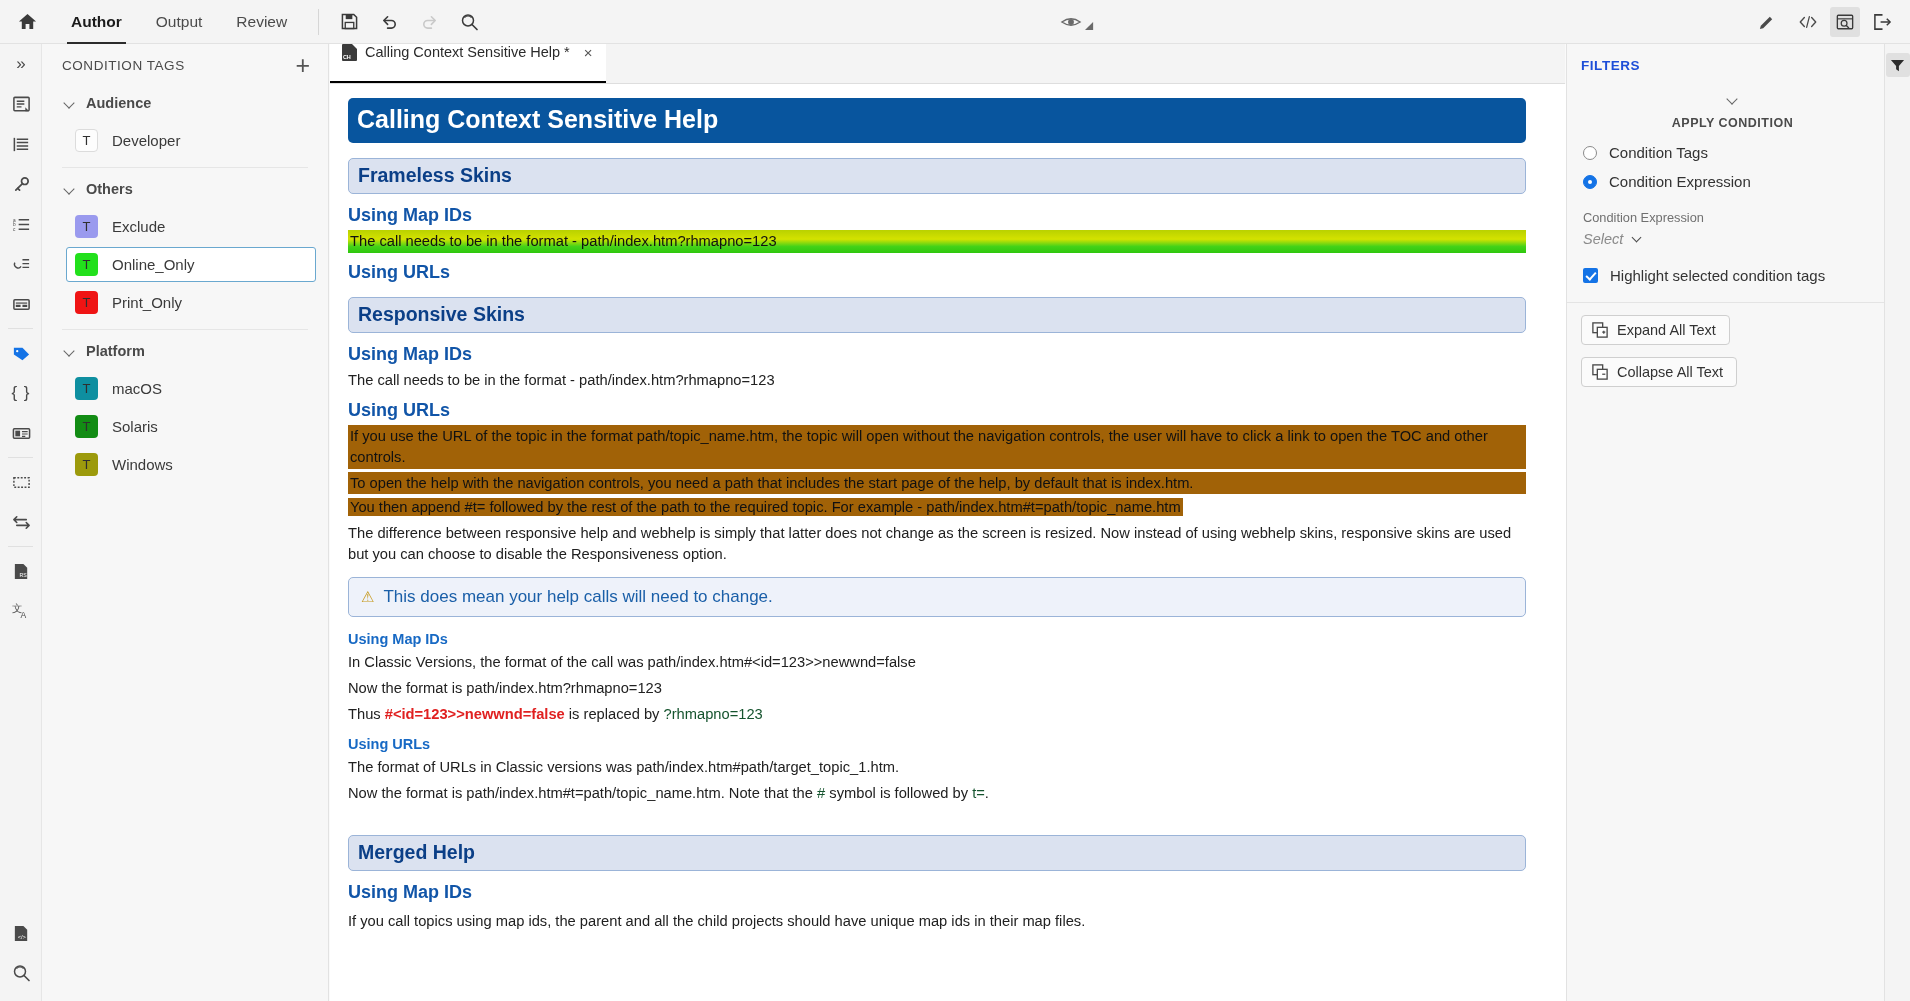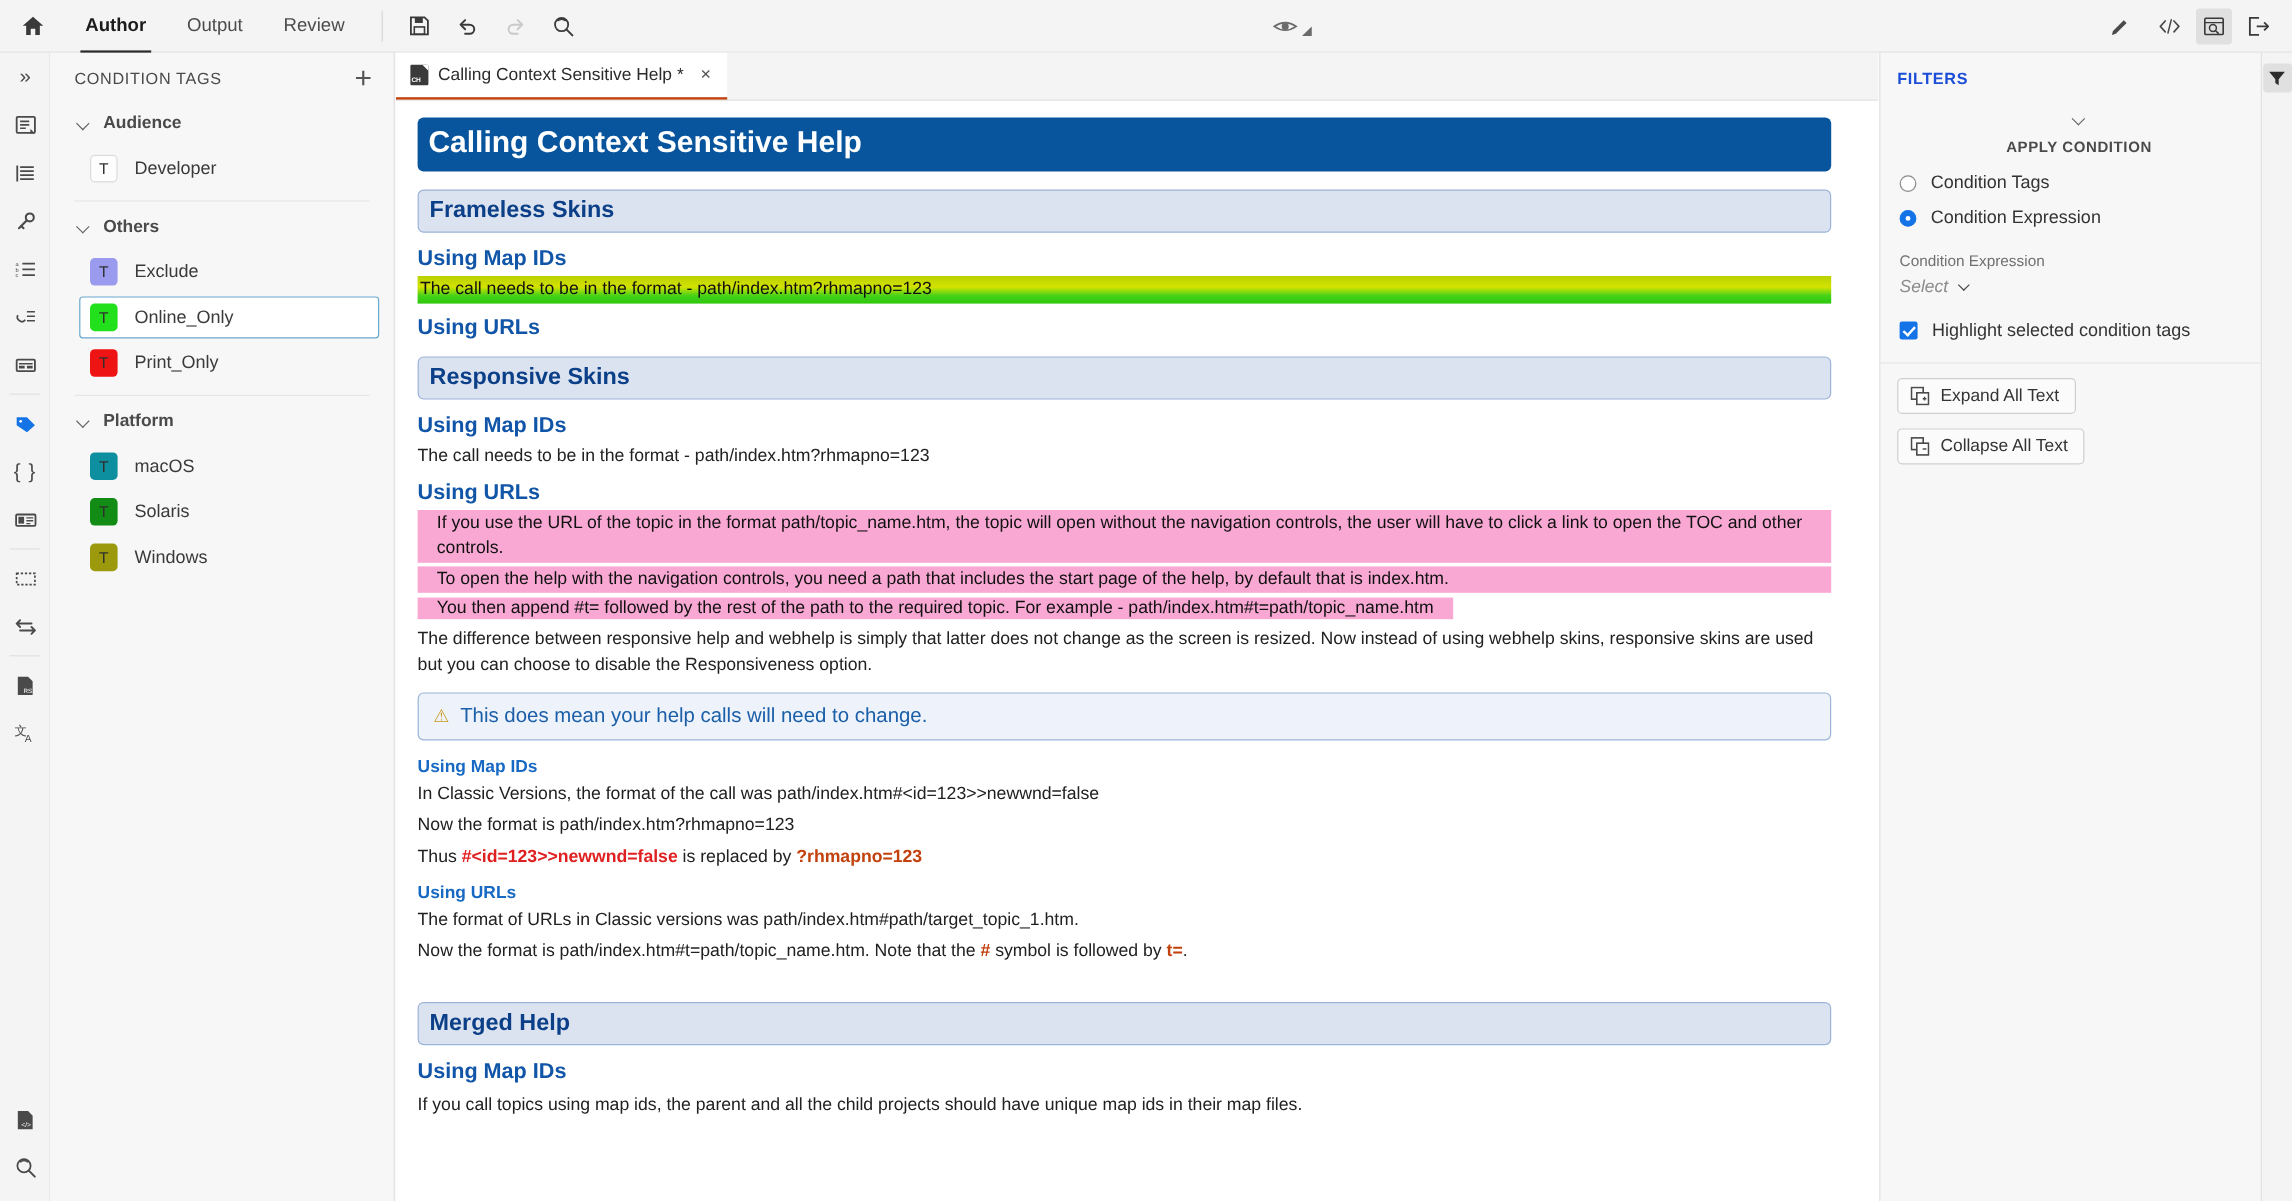--- a/index.html
+++ b/index.html
@@ -107,23 +107,23 @@
   
   .editor {
     position: absolute; top: 44px; left: 330px; width: 1235px; height: 957px;
     background: #fff;
   }
   .tabstrip {
     height: 40px; background: #f4f4f4; border-bottom: 1px solid #dedede;
     display: flex; align-items: flex-end;
   }
   .doc-tab {
-    display: flex; align-items: center; gap: 8px;
+    display: flex; gap: 8px;
     height: 39px; padding: 0 12px 0 12px;
-    background: #fff; border-bottom: 2px solid #c2410c;
+    background: #fff; border-bottom: 2px solid #000000;
     font-size: 14.5px; color: #2b2b2b;
   }
   .tab-close { color: #555; font-size: 15px; padding: 0 2px 0 6px; cursor: pointer; }
   .doc-icon {
     width: 15px; height: 17px; background: #3a3a3a; position: relative; flex: none;
     border-radius: 1px;
   }
   .doc-icon::after {
     content: "CH"; position: absolute; bottom: 1px; left: 1px;
     font-size: 5.5px; color: #fff; font-weight: 700; letter-spacing: -.3px;
@@ -156,32 +156,32 @@
   .h4 {
     color: #1769c4; font-size: 14.5px; font-weight: 700; margin: 11px 0 3px 0;
   }
   p.body { font-size: 14.7px; line-height: 1.42; margin: 5px 0; color: #212121; }
   .hl-green {
     background: linear-gradient(to bottom, #b9d100 0%, #d4e200 40%, #43d219 72%, #2ec70d 100%);
     color: #111; display: block; padding: 1px 2px; margin: 2px 0;
     font-size: 14.7px; line-height: 1.42;
   }
   .hl-red {
-    background: #f9a8d4; color: #111; display: block; padding: 1px 16px; margin: 3px 0;
+    background: #a16207; color: #111; display: block; padding: 1px 2px; margin: 3px 0;
     font-size: 14.7px; line-height: 1.42;
   }
   .notebox {
     border: 1px solid #9bb4d8; background: #eef2fa; border-radius: 5px;
     padding: 9px 12px; margin: 12px 0 14px 0;
     display: flex; align-items: center; gap: 9px;
   }
   .note-text { color: #1a5fa8; font-size: 17px; }
   .warn-tri { font-size: 15px; color: #c79b20; }
   .code-red { color: #e02020; font-weight: 700; }
-  .code-green { color: #c2410c; font-weight: 700; }
+  .code-green { color: #14532d; font-weight: 400; }
 
   .vscroll {
     position: absolute; right: 2px; top: 46px; width: 8px; height: 500px;
     background: #c8c8c8; border-radius: 4px;
   }
 
   
   .filters {
     position: absolute; top: 44px; left: 1566px; width: 318px; height: 957px;
     background: #f7f7f7; border-left: 1px solid #e2e2e2;

